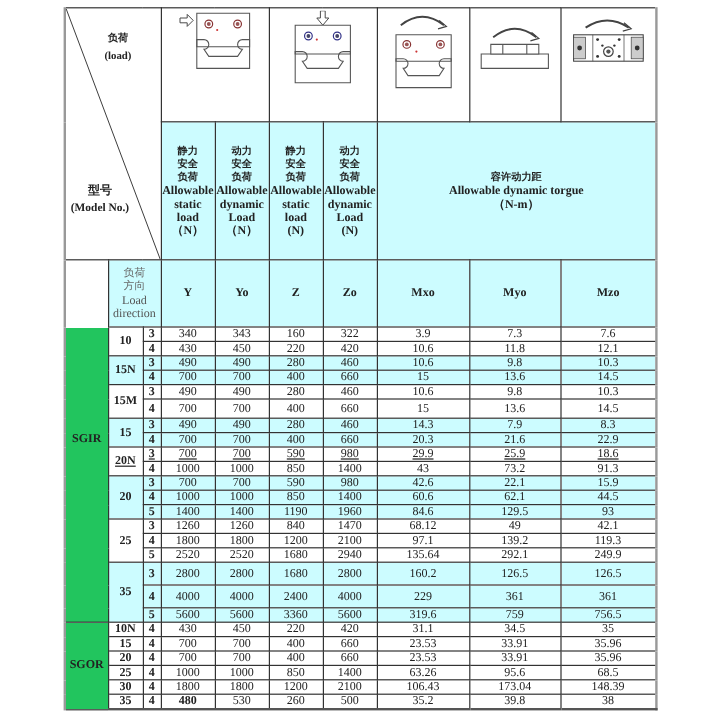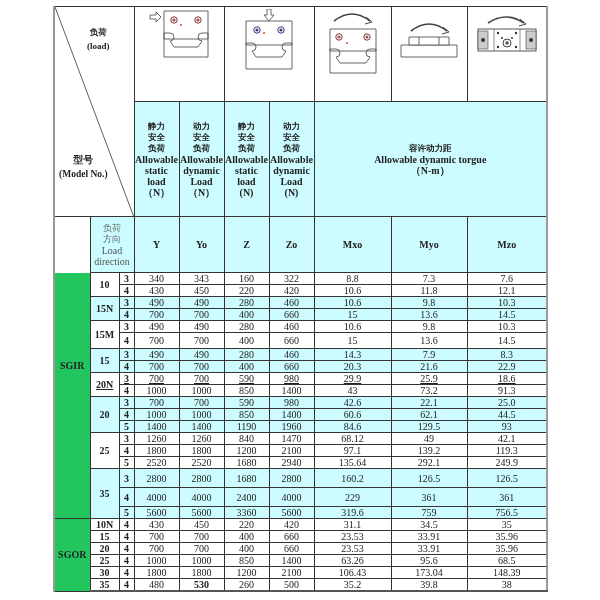--- a/index.html
+++ b/index.html
@@ -198,21 +198,21 @@
       <td class="cyan bold outer-r">Mzo</td>
     </tr>
   <tr style="height: 11px;">
         <td rowspan="19" class="grp outer-l" style="border-top: none; vertical-align: middle; padding-bottom: 60px;">SGIR</td>
         <td rowspan="2" class="size">10</td>
         <td class="dnum">3</td>
         <td class="">340</td>
         <td class="">343</td>
         <td class="">160</td>
         <td class="">322</td>
-        <td class="">8.8</td>
+        <td class="">3.9</td>
         <td class="">7.3</td>
         <td class=" outer-r">7.6</td>
       </tr>
       <tr style="height: 11px;">
         <td class="dnum">4</td>
         <td class="">430</td>
         <td class="">450</td>
         <td class="">220</td>
         <td class="">420</td>
         <td class="">10.6</td>
@@ -305,21 +305,21 @@
       </tr>
       <tr style="height: 11px;">
         <td rowspan="3" class="size cyan">20</td>
         <td class="dnum cyan">3</td>
         <td class="cyan">700</td>
         <td class="cyan">700</td>
         <td class="cyan">590</td>
         <td class="cyan">980</td>
         <td class="cyan">42.6</td>
         <td class="cyan">22.1</td>
-        <td class="cyan outer-r">25.0</td>
+        <td class="cyan outer-r">15.9</td>
       </tr>
       <tr style="height: 11px;">
         <td class="dnum cyan">4</td>
         <td class="cyan">1000</td>
         <td class="cyan">1000</td>
         <td class="cyan">850</td>
         <td class="cyan">1400</td>
         <td class="cyan">60.6</td>
         <td class="cyan">62.1</td>
         <td class="cyan outer-r">44.5</td>
@@ -448,22 +448,22 @@
         <td class="">1800</td>
         <td class="">1200</td>
         <td class="">2100</td>
         <td class="">106.43</td>
         <td class="">173.04</td>
         <td class=" outer-r">148.39</td>
       </tr>
       <tr style="height: 11px;">
         <td rowspan="1" class="size" style="border-bottom: 2px solid rgb(85, 85, 85);">35</td>
         <td class="dnum" style="border-bottom: 2px solid rgb(85, 85, 85);">4</td>
-        <td class="" style="border-bottom: 2px solid rgb(85, 85, 85);">480</td>
-        <td class="" style="border-bottom: 2px solid rgb(85, 85, 85); font-weight: bold;">530</td>
+        <td class="" style="border-bottom: 2px solid rgb(85, 85, 85); font-weight: bold;">480</td>
+        <td class="" style="border-bottom: 2px solid rgb(85, 85, 85);">530</td>
         <td class="" style="border-bottom: 2px solid rgb(85, 85, 85); margin-left: 40px;">260</td>
         <td class="" style="border-bottom: 2px solid rgb(85, 85, 85);">500</td>
         <td class="" style="border-bottom: 2px solid rgb(85, 85, 85);">35.2</td>
         <td class="" style="border-bottom: 2px solid rgb(85, 85, 85);">39.8</td>
         <td class=" outer-r" style="border-bottom: 2px solid rgb(85, 85, 85);">38</td>
       </tr>
     </tbody>
 </table>
 
 </body></html>

